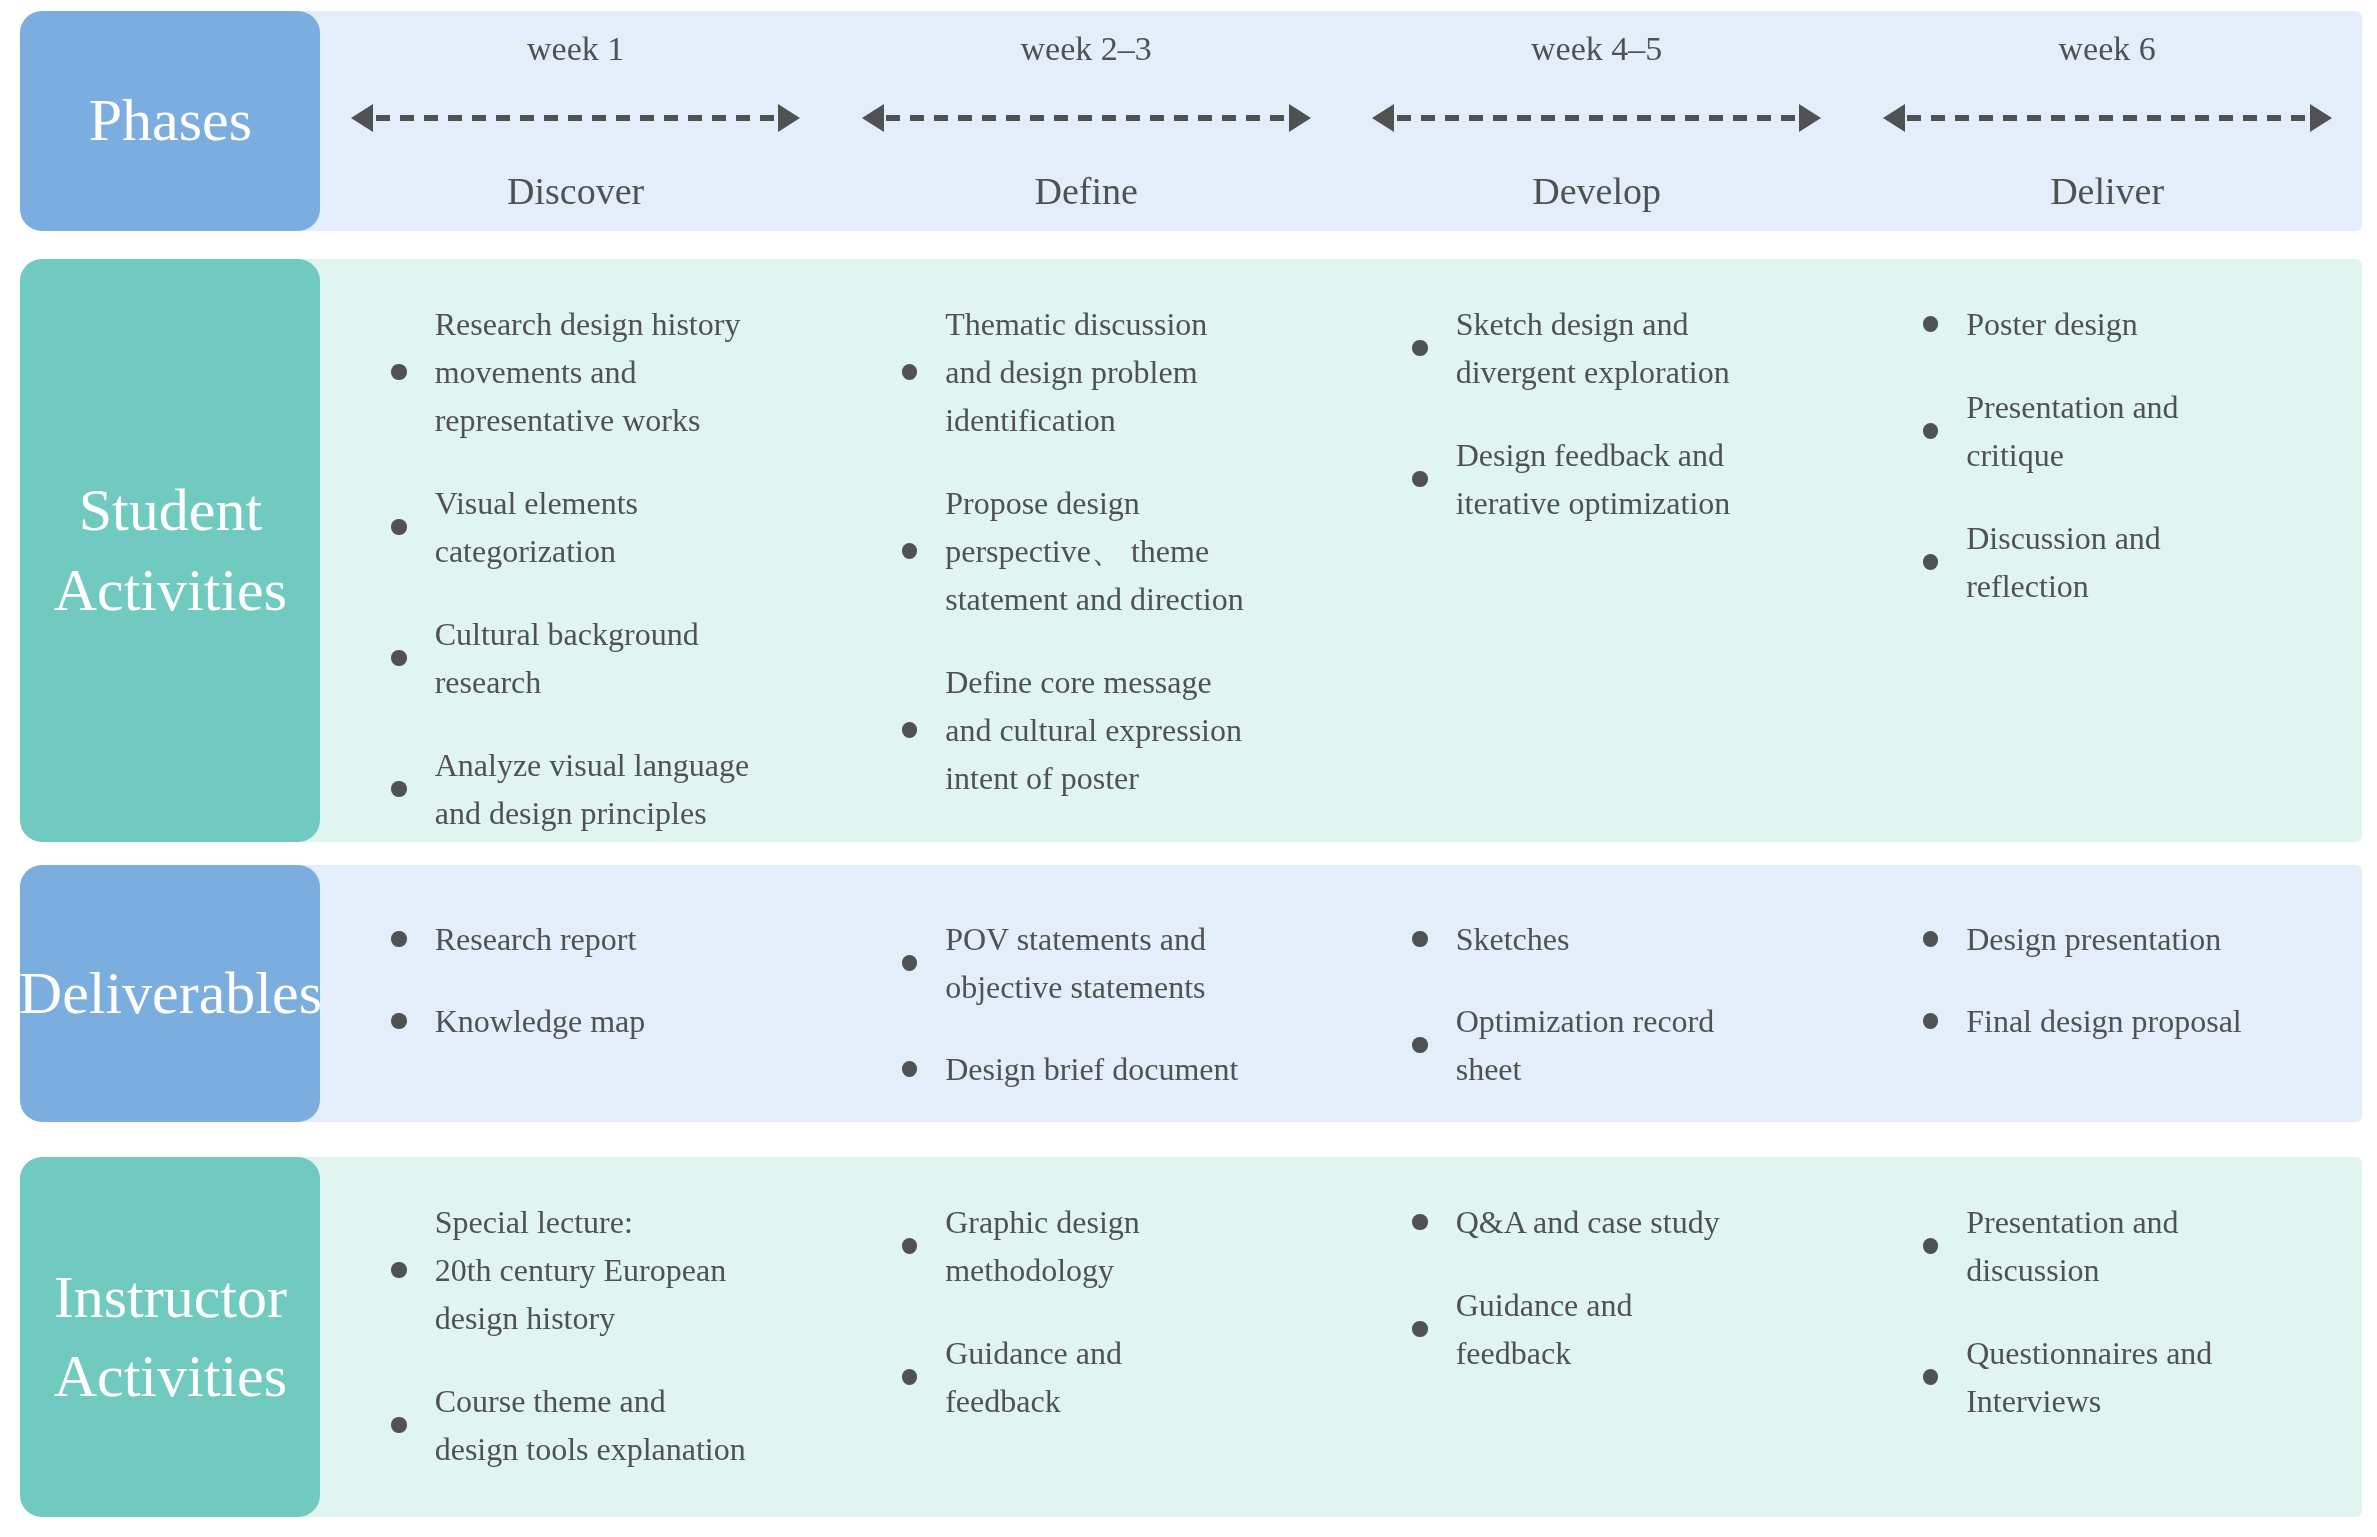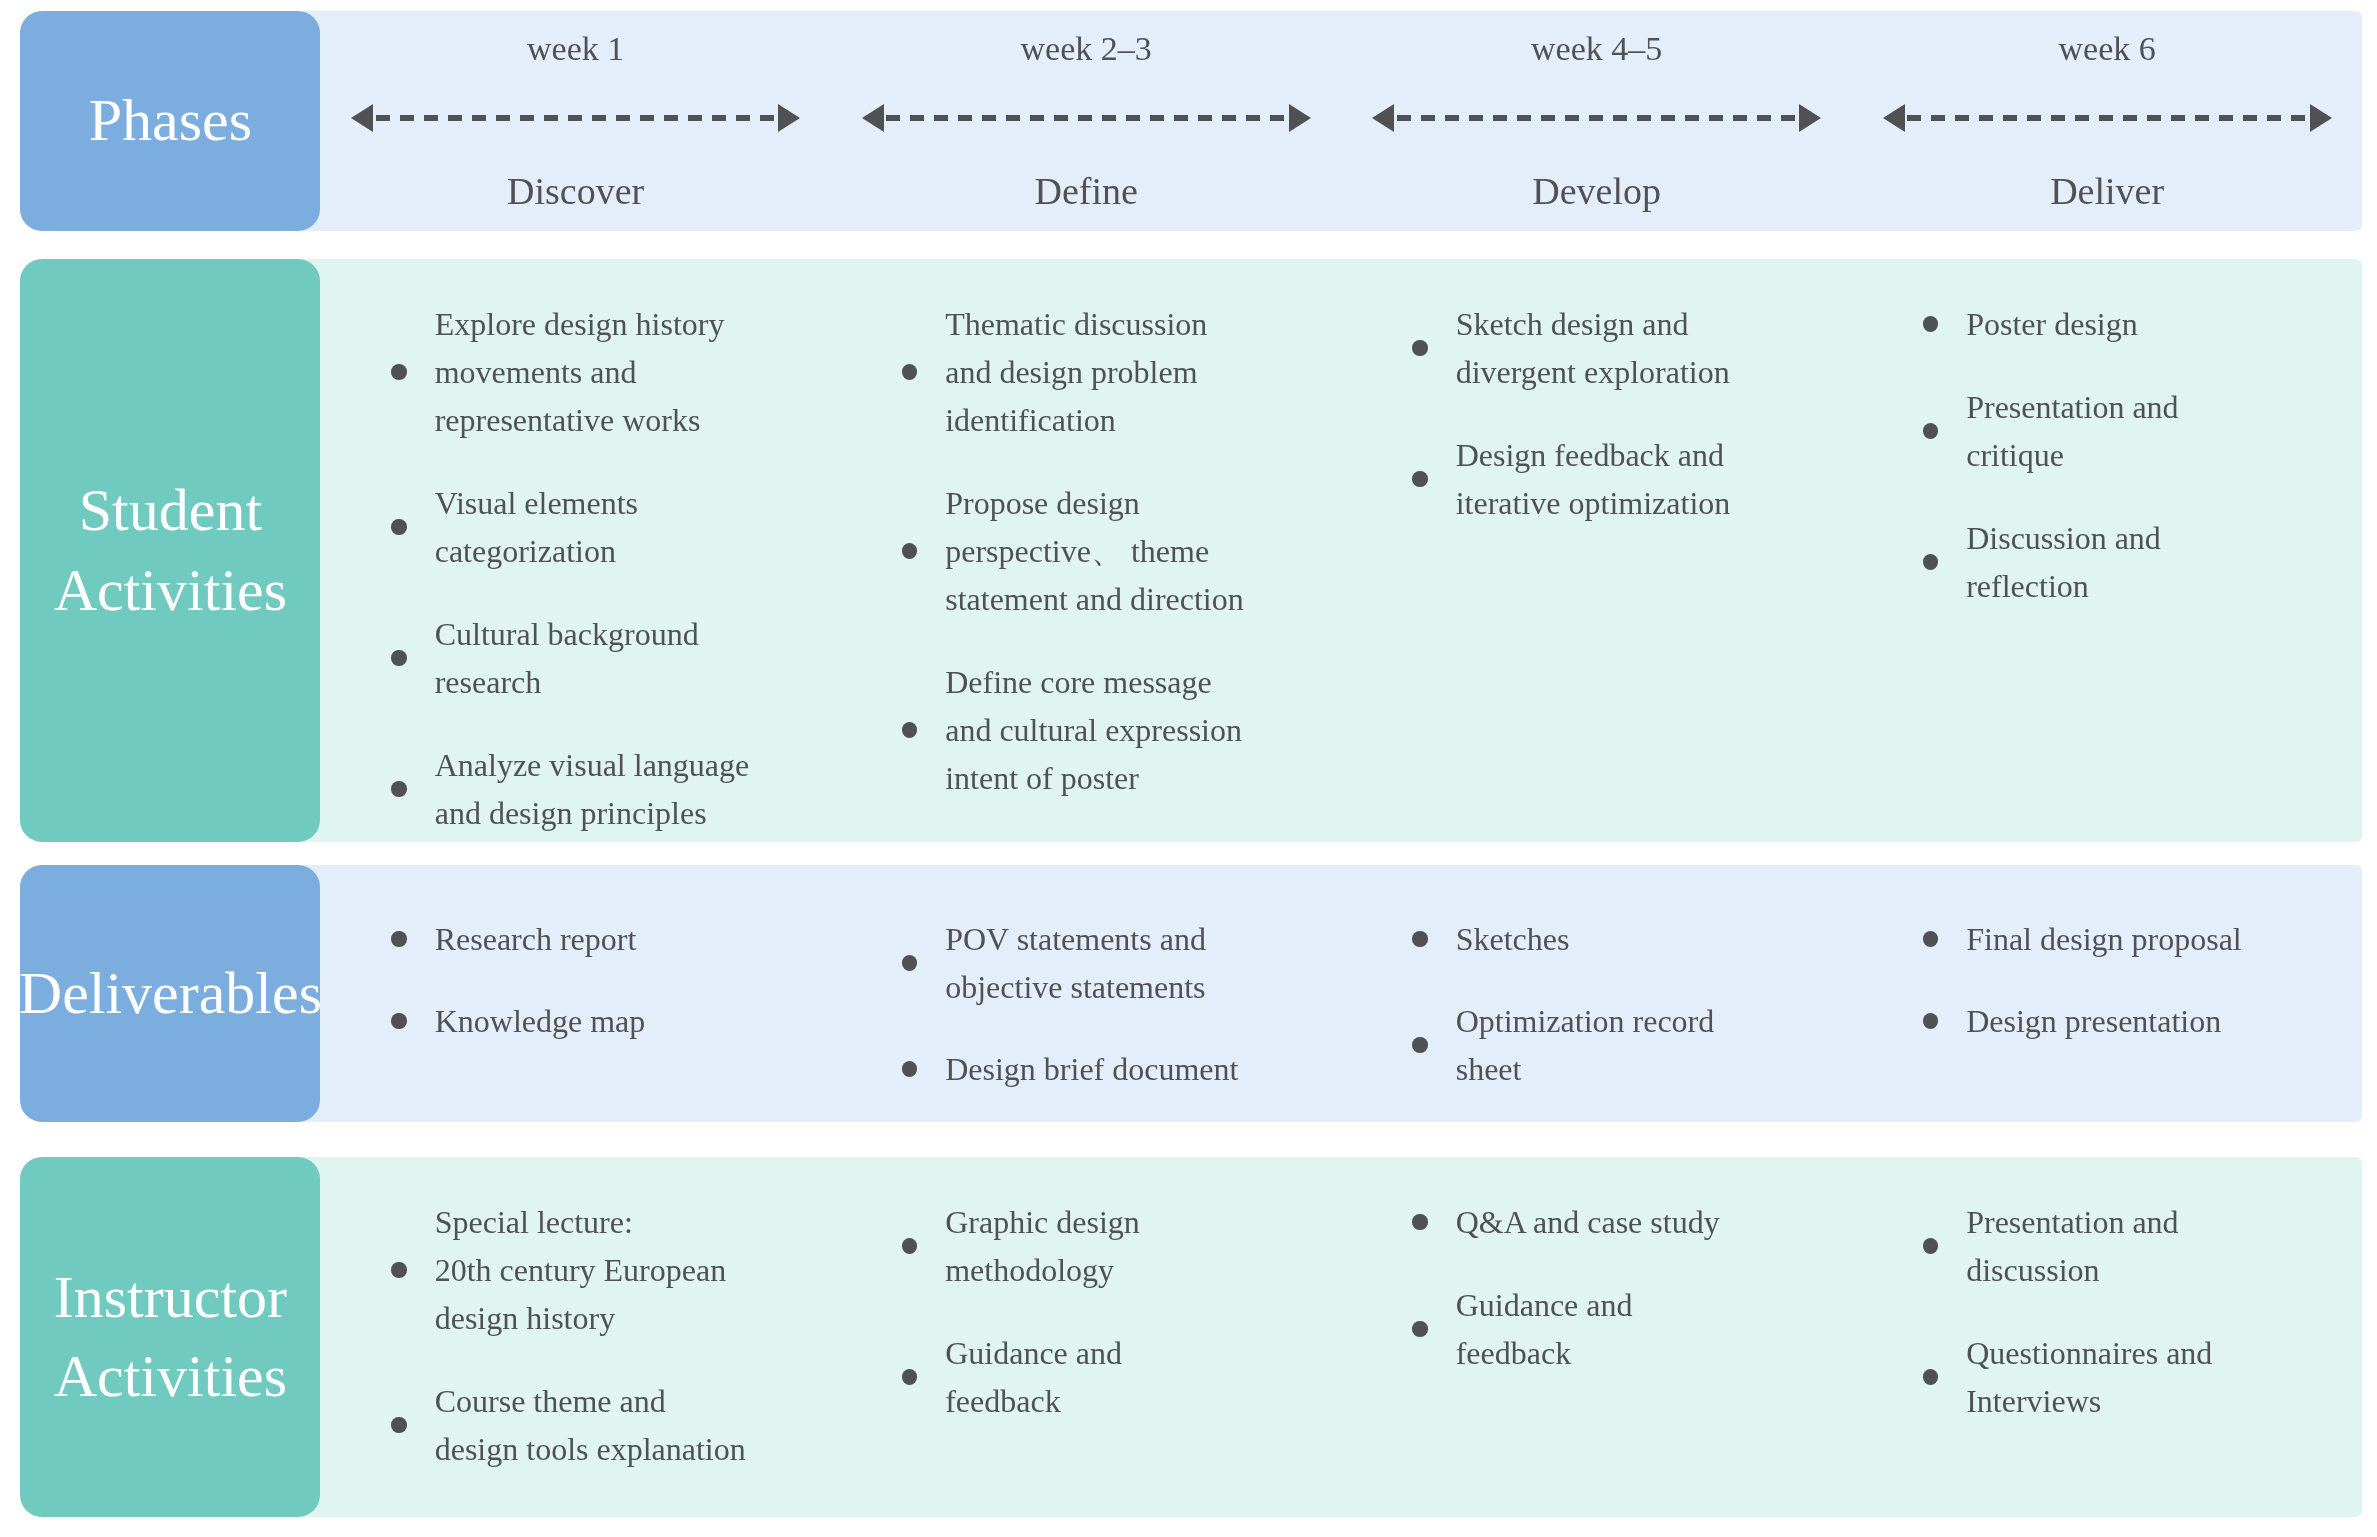--- a/index.html
+++ b/index.html
@@ -146,21 +146,21 @@
 
     </div>
   </div>
 
   <div class="row r-sa teal">
     <div class="row-label">Student Activities</div>
     <div class="grid">
       <ul class="cell">
           <li class="item">
             <span class="dot"></span>
-            <span class="itx">Explore design history
+            <span class="itx">Research design history
 movements and
 representative works</span>
           </li>
           <li class="item">
             <span class="dot"></span>
             <span class="itx">Visual elements
 categorization</span>
           </li>
           <li class="item">
             <span class="dot"></span>
@@ -255,25 +255,25 @@
           </li>
           <li class="item">
             <span class="dot"></span>
             <span class="itx">Optimization record
 sheet</span>
           </li>
         </ul>
       <ul class="cell">
           <li class="item">
             <span class="dot"></span>
+            <span class="itx">Design presentation</span>
+          </li>
+          <li class="item">
+            <span class="dot"></span>
             <span class="itx">Final design proposal</span>
-          </li>
-          <li class="item">
-            <span class="dot"></span>
-            <span class="itx">Design presentation</span>
           </li>
         </ul>
     </div>
   </div>
 
   <div class="row r-ia teal">
     <div class="row-label">Instructor Activities</div>
     <div class="grid">
       <ul class="cell">
           <li class="item">

